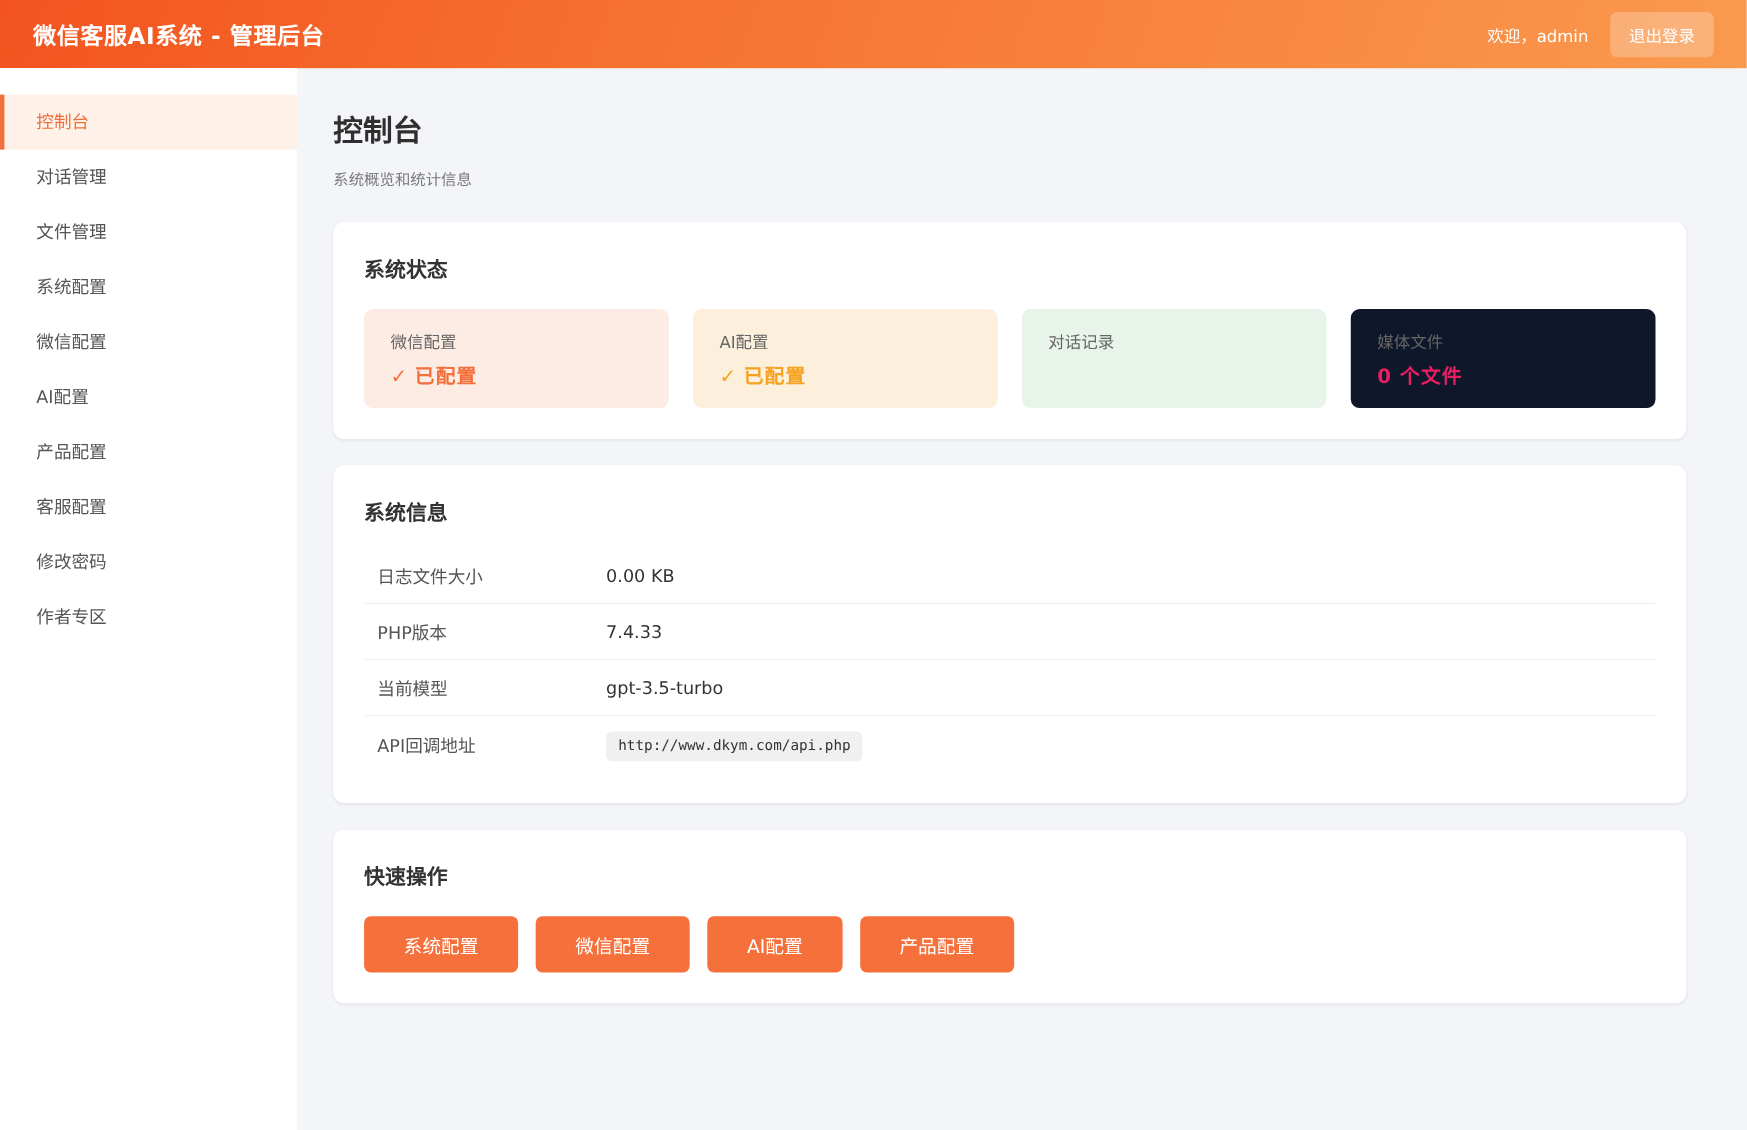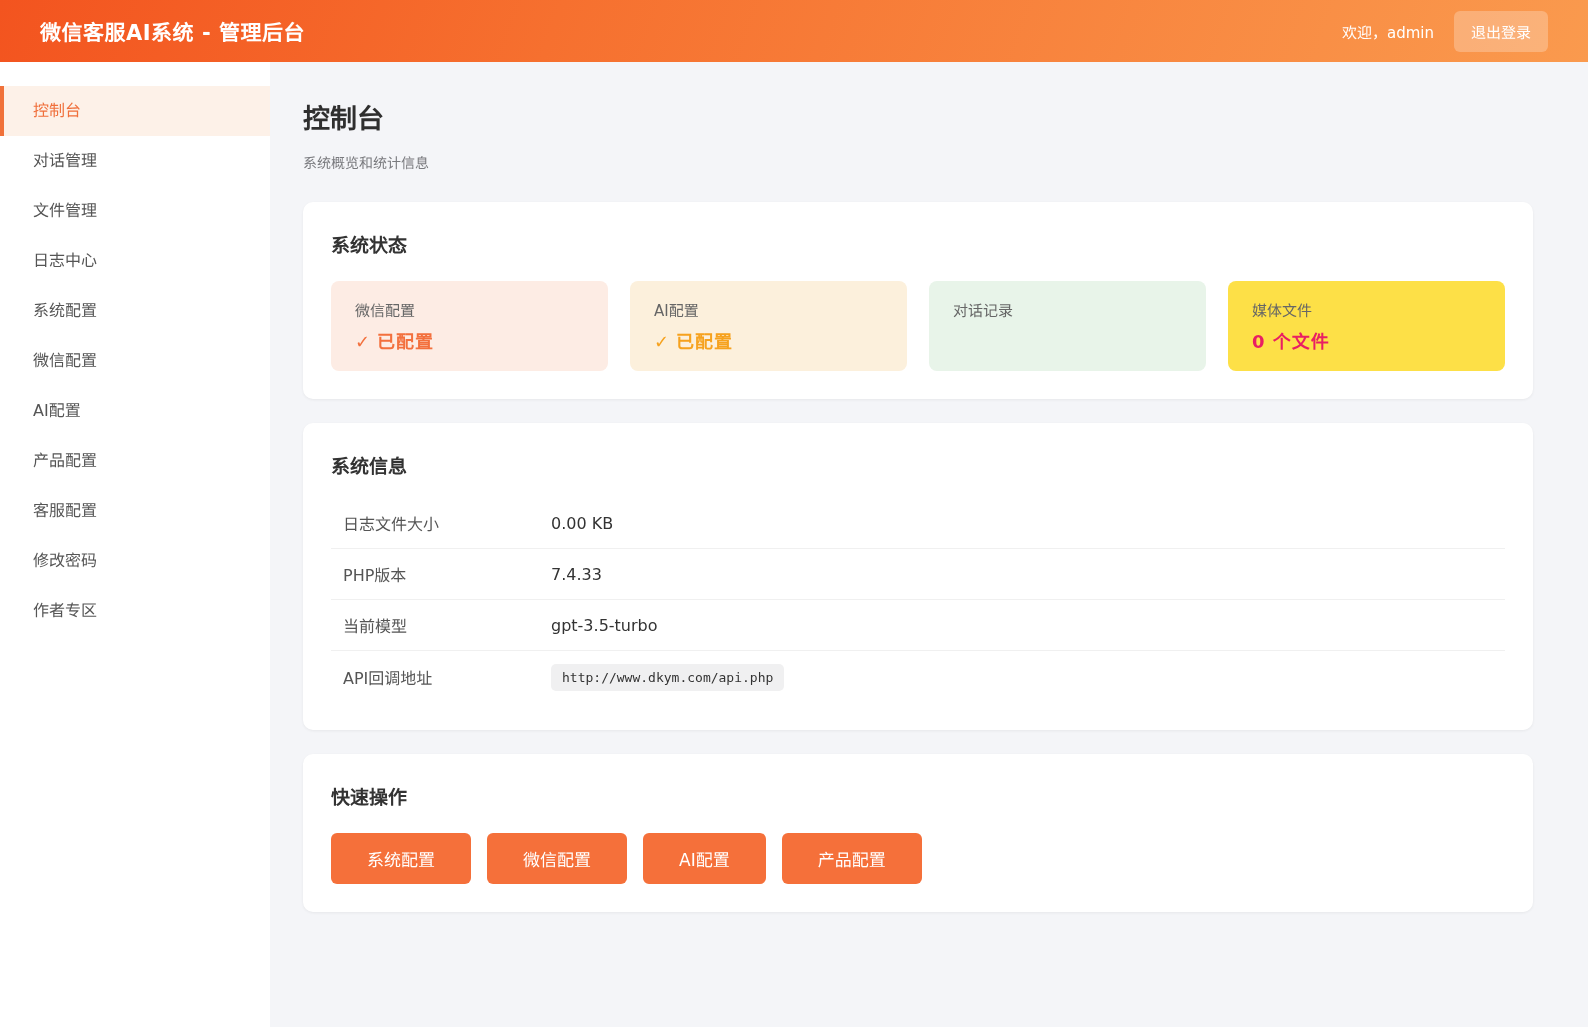--- a/index.html
+++ b/index.html
@@ -10,21 +10,21 @@
     color: #333;
     overflow: hidden;
   }
 
   
   .header {
     height: 62px;
     background: linear-gradient(110deg, #f3541f 0%, #f6702f 35%, #fa9a4e 100%);
     display: flex;
     align-items: center;
-    padding: 0 40px;
+    padding: 0 30px;
     color: #fff;
   }
   .header .app-title {
     font-size: 21px;
     font-weight: bold;
     letter-spacing: 0.5px;
   }
   .header .header-right {
     margin-left: auto;
     display: flex;
@@ -113,21 +113,21 @@
     font-size: 18px;
     font-weight: bold;
     letter-spacing: 1px;
   }
   .stat-wechat { background: #fdece4; }
   .stat-wechat .stat-value { color: #f3703d; }
   .stat-ai { background: #fcf0dc; }
   .stat-ai .stat-value { color: #f6a21e; }
   .stat-chat { background: #e8f4e9; }
   .stat-chat .stat-value { color: #4caf50; }
-  .stat-media { background: #fde047; }
+  .stat-media { background: #0f172a; }
   .stat-media .stat-value { color: #e91e63; }
   .check-mark { font-weight: normal; margin-right: 6px; }
 
   
   .info-table { margin-top: -4px; }
   .info-row {
     display: flex;
     align-items: center;
     min-height: 51px;
     padding: 8px 12px;
@@ -171,21 +171,20 @@
   <div class="header-right">
     <span class="welcome">欢迎，admin</span>
     <button class="logout-btn">退出登录</button>
   </div>
 </div>
 
 <div class="sidebar">
   <div class="menu-item active">控制台</div>
   <div class="menu-item">对话管理</div>
   <div class="menu-item">文件管理</div>
-  <div class="menu-item">日志中心</div>
   <div class="menu-item">系统配置</div>
   <div class="menu-item">微信配置</div>
   <div class="menu-item">AI配置</div>
   <div class="menu-item">产品配置</div>
   <div class="menu-item">客服配置</div>
   <div class="menu-item">修改密码</div>
   <div class="menu-item">作者专区</div>
 </div>
 
 <div class="main">

